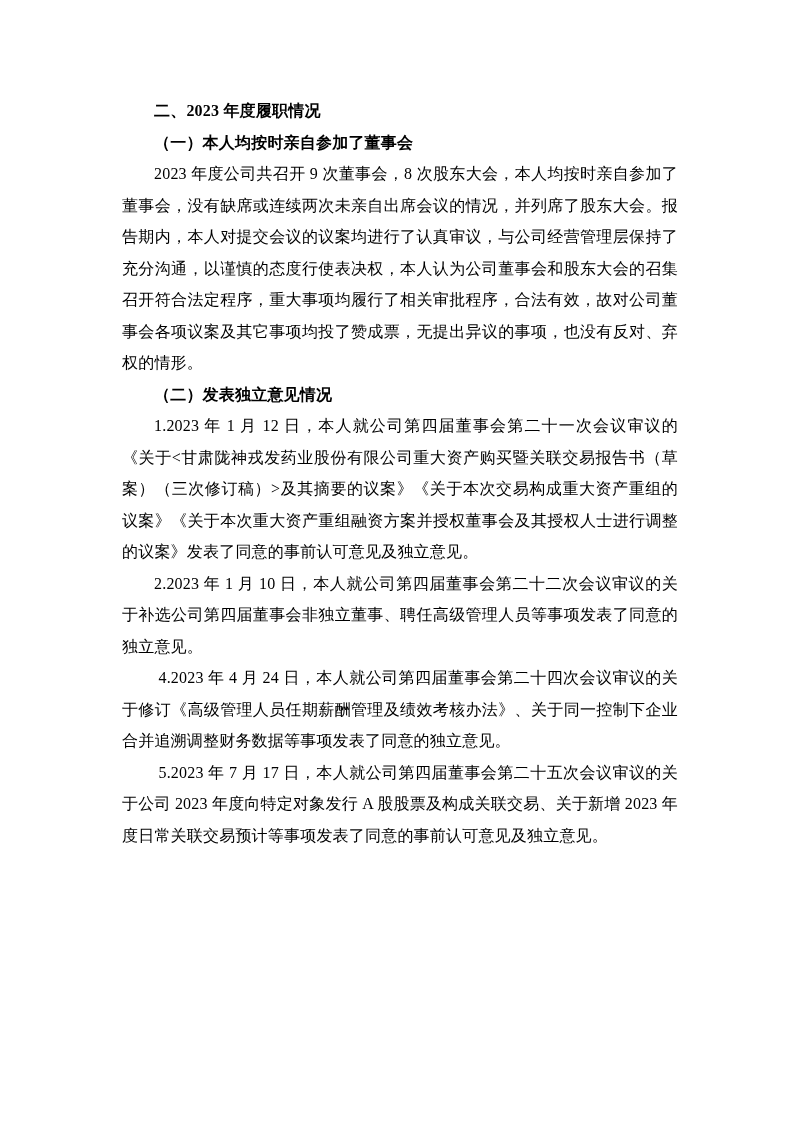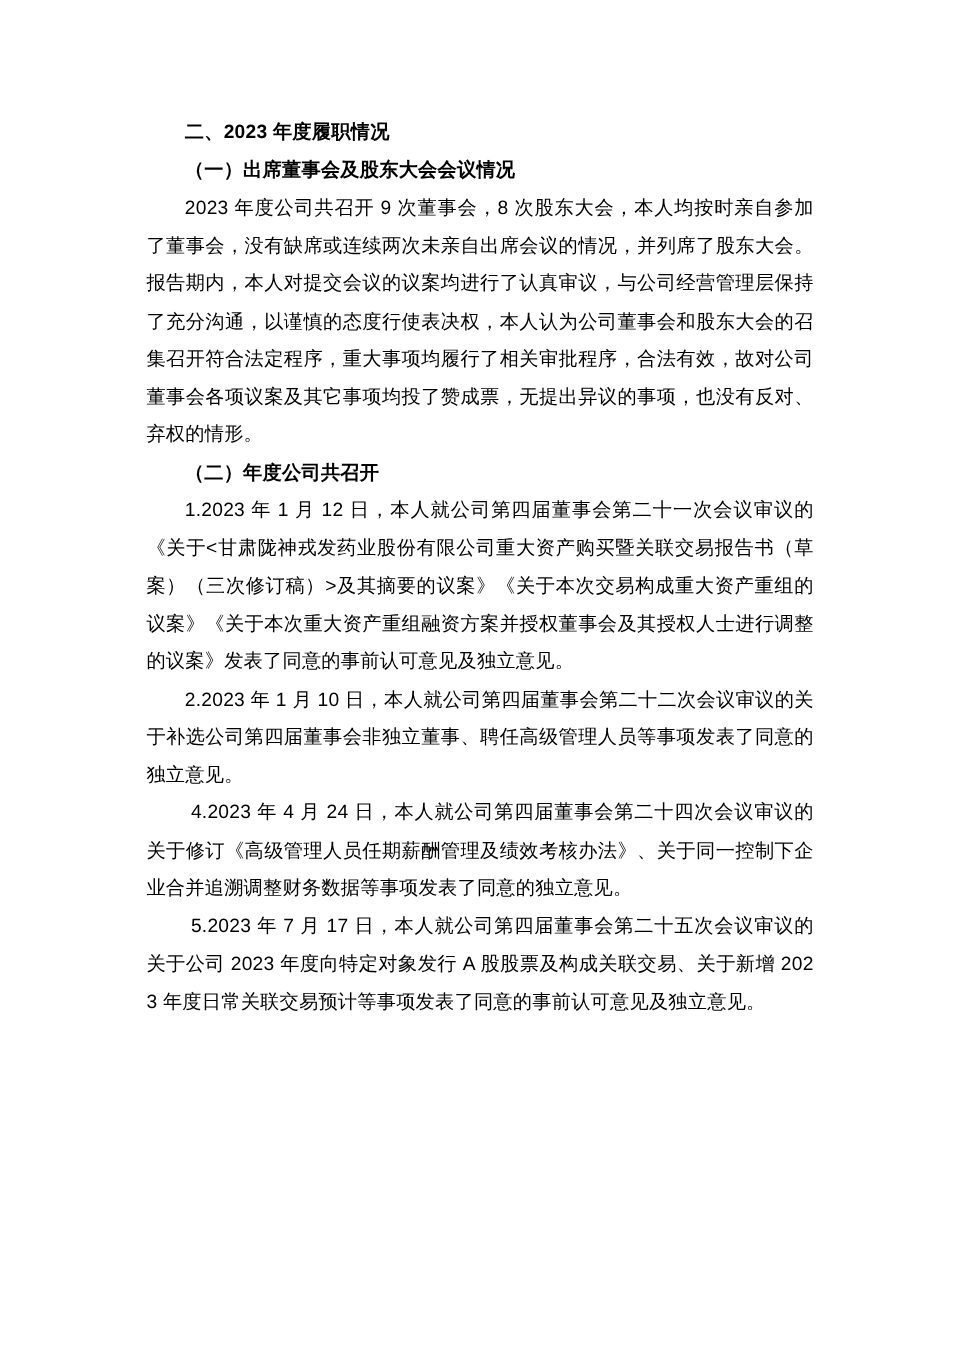--- a/index.html
+++ b/index.html
@@ -9,21 +9,21 @@
   }
   .page {
     position: relative;
     width: 794px;
     height: 1122px;
     margin: 0 auto;
     background: #ffffff;
     box-sizing: border-box;
     padding: 95px 116px 0 122px;
     overflow: hidden;
-    font-family: Liberation Sans, sans-serif;
+    font-family: Liberation Serif, serif;
     color: #000000;
   }
   .doc-line {
     margin: 0;
     font-size: 16px;
     line-height: 31.5px;
     text-align: justify;
     text-indent: 2em;
     letter-spacing: 0.2px;
     word-break: break-all;
@@ -34,25 +34,25 @@
     text-align: left;
   }
 </style>
 </head>
 <body>
 
 <div class="page">
 
   <p class="doc-line doc-heading">二、2023 年度履职情况</p>
 
-  <p class="doc-line doc-heading">（一）出席董事会及股东大会会议情况</p>
+  <p class="doc-line doc-heading">（一）本人均按时亲自参加了董事会</p>
 
   <p class="doc-line">2023 年度公司共召开 9 次董事会，8 次股东大会，本人均按时亲自参加了董事会，没有缺席或连续两次未亲自出席会议的情况，并列席了股东大会。报告期内，本人对提交会议的议案均进行了认真审议，与公司经营管理层保持了充分沟通，以谨慎的态度行使表决权，本人认为公司董事会和股东大会的召集召开符合法定程序，重大事项均履行了相关审批程序，合法有效，故对公司董事会各项议案及其它事项均投了赞成票，无提出异议的事项，也没有反对、弃权的情形。</p>
 
-  <p class="doc-line doc-heading">（二）年度公司共召开</p>
+  <p class="doc-line doc-heading">（二）发表独立意见情况</p>
 
 
   <p class="doc-line">1.2023 年 1 月 12 日，本人就公司第四届董事会第二十一次会议审议的《关于&lt;甘肃陇神戎发药业股份有限公司重大资产购买暨关联交易报告书（草案）（三次修订稿）&gt;及其摘要的议案》《关于本次交易构成重大资产重组的议案》《关于本次重大资产重组融资方案并授权董事会及其授权人士进行调整的议案》发表了同意的事前认可意见及独立意见。</p>
 
   <p class="doc-line">2.2023 年 1 月 10 日，本人就公司第四届董事会第二十二次会议审议的关于补选公司第四届董事会非独立董事、聘任高级管理人员等事项发表了同意的独立意见。</p>
 
 
   <p class="doc-line">&nbsp;4.2023 年 4 月 24 日，本人就公司第四届董事会第二十四次会议审议的关于修订《高级管理人员任期薪酬管理及绩效考核办法》、关于同一控制下企业合并追溯调整财务数据等事项发表了同意的独立意见。</p>
 
   <p class="doc-line">&nbsp;5.2023 年 7 月 17 日，本人就公司第四届董事会第二十五次会议审议的关于公司 2023 年度向特定对象发行 A 股股票及构成关联交易、关于新增 2023 年度日常关联交易预计等事项发表了同意的事前认可意见及独立意见。</p>

